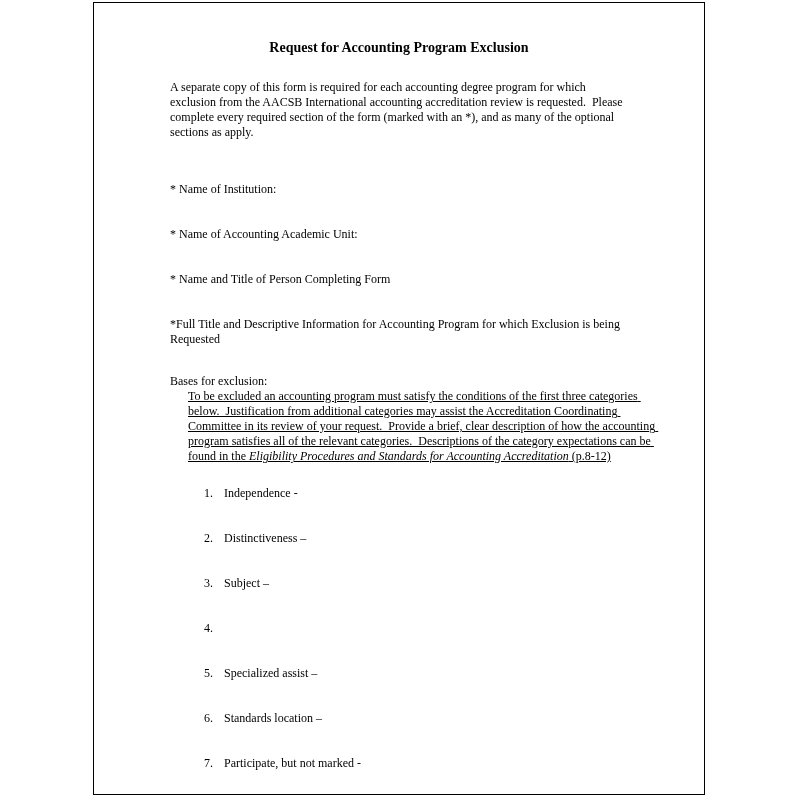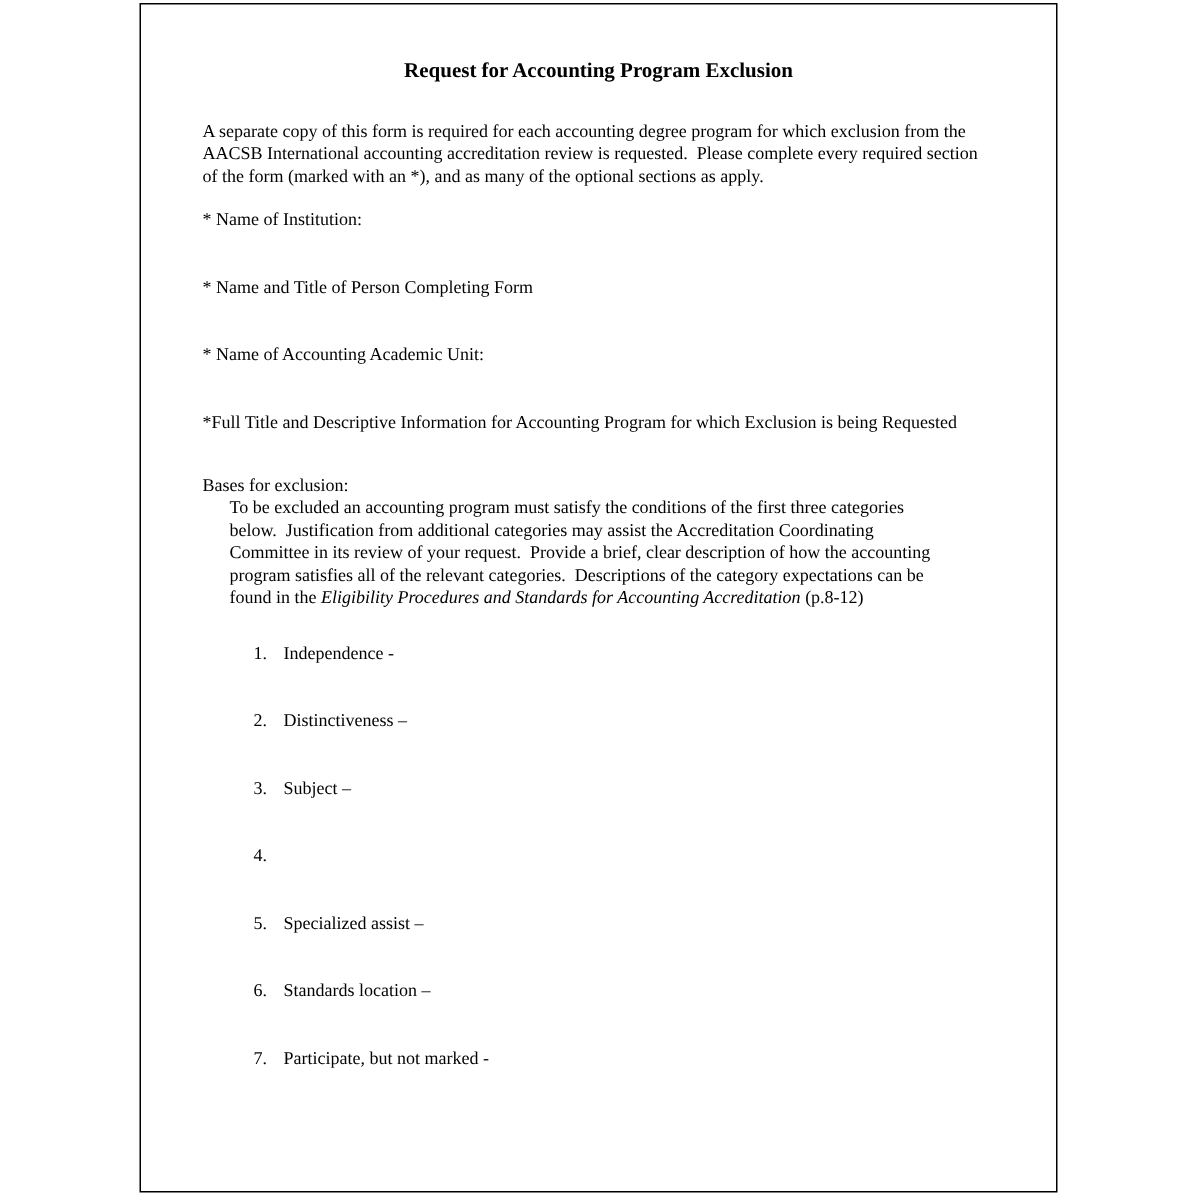--- a/index.html
+++ b/index.html
@@ -19,56 +19,57 @@
   }
   .page {
     position: absolute;
     left: 93px;
     top: 2px;
     width: 612px;
     height: 793px;
     border: 1px solid #000000;
     background: #ffffff;
     box-sizing: border-box;
-    padding: 0 41px;
+    padding: 0 76px;
     overflow: hidden;
     font-size: 12px;
     line-height: 15px;
   }
   .doc-title {
     margin-top: 36px;
     text-align: center;
     font-weight: bold;
     font-size: 14px;
     line-height: 17px;
     white-space: pre-wrap;
   }
   .intro {
     margin-top: 24px;
     white-space: pre-wrap;
   }
   .fields {
-    margin-top: 14px;
+    margin-top: 42px;
   }
   .field {
     white-space: pre-wrap;
   }
   .field + .field {
     margin-top: 30px;
   }
   .bases {
     margin-top: 27px;
   }
   .bases-heading {
     white-space: pre-wrap;
   }
   .bases-desc {
     margin: 0 0 0 18px;
     width: 480px;
     white-space: pre-wrap;
+    text-decoration: underline;
   }
   .italic {
     font-style: italic;
   }
   .cat-list {
     margin-top: 22px;
     margin-left: 34px;
   }
   .cat-item {
     display: flex;
@@ -85,22 +86,22 @@
 
 <div class="canvas">
   <div class="page">
 
     <div class="doc-title">Request for Accounting Program Exclusion</div>
 
     <div class="intro">A separate copy of this form is required for each accounting degree program for which exclusion from the AACSB International accounting accreditation review is requested.  Please complete every required section of the form (marked with an *), and as many of the optional sections as apply.</div>
 
     <div class="fields">
       <div class="field">* Name of Institution:</div>
+      <div class="field">* Name of Accounting Academic Unit:</div>
       <div class="field">* Name and Title of Person Completing Form</div>
-      <div class="field">* Name of Accounting Academic Unit:</div>
       <div class="field">*Full Title and Descriptive Information for Accounting Program for which Exclusion is being Requested</div>
     </div>
 
     <div class="bases">
       <div class="bases-heading">Bases for exclusion:</div>
       <div class="bases-desc"><span>To be excluded an accounting program must satisfy the conditions of the first three categories below.  Justification from additional categories may assist the Accreditation Coordinating Committee in its review of your request.  Provide a brief, clear description of how the accounting program satisfies all of the relevant categories.  Descriptions of the category expectations can be found in the </span><span class="italic">Eligibility Procedures and Standards for Accounting Accreditation</span><span> (p.8-12)</span></div>
 
       <div class="cat-list">
         <div class="cat-item">
           <span class="cat-num">1.</span>

